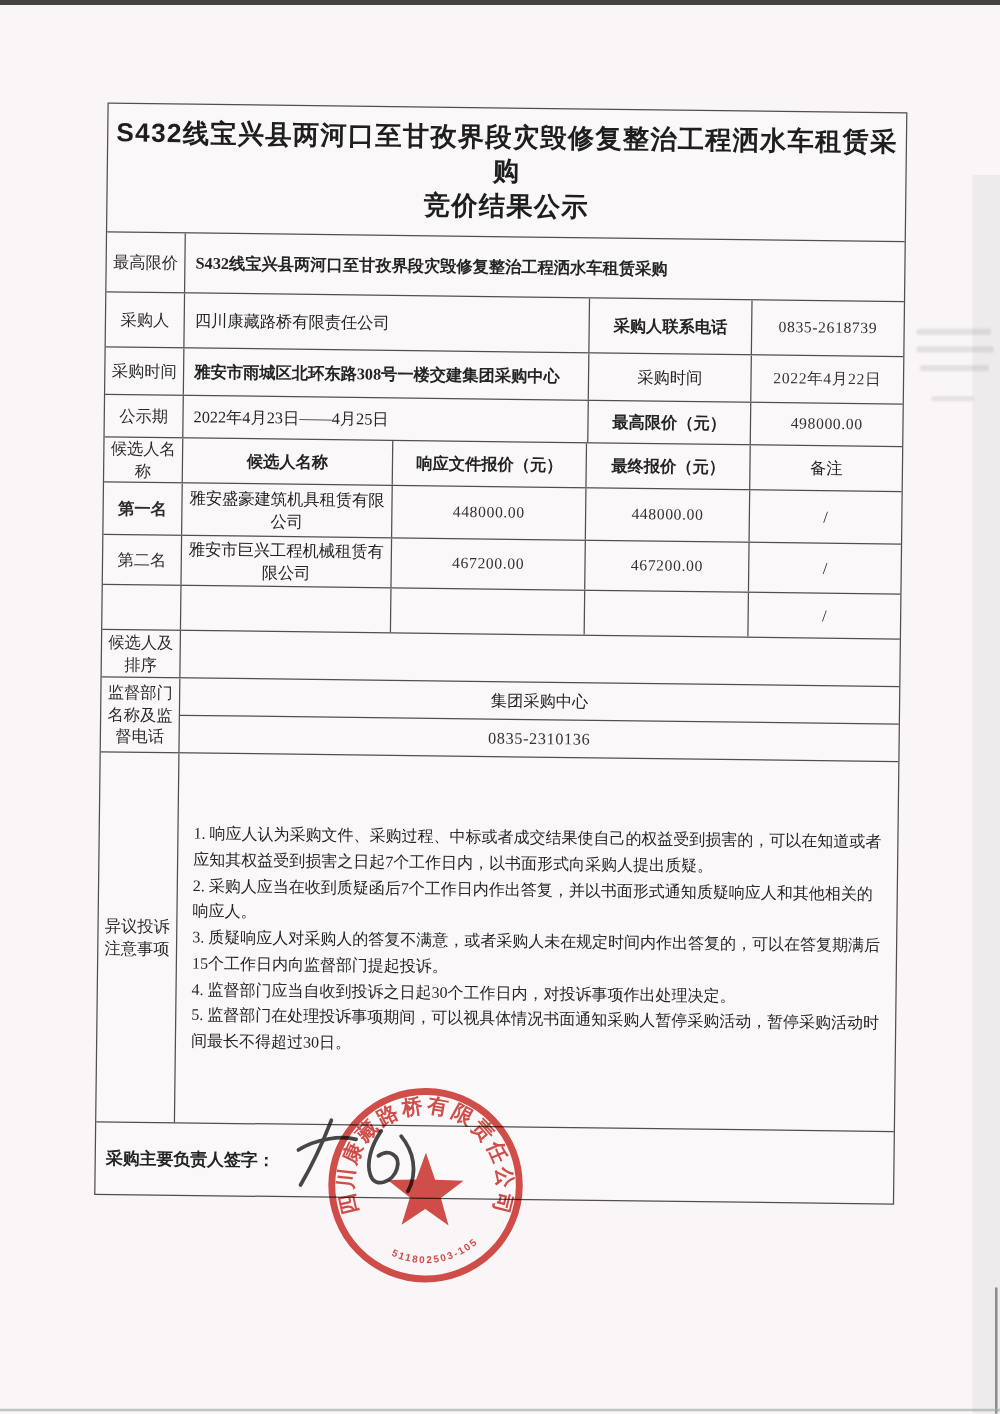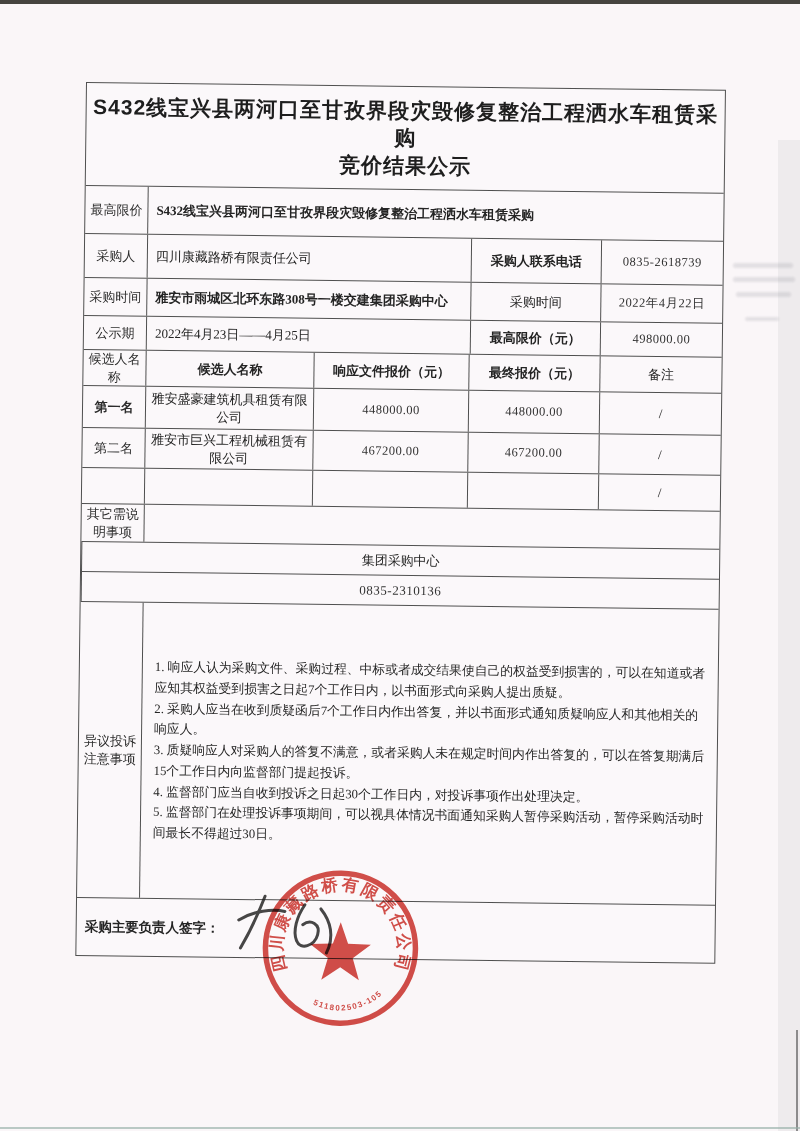--- a/index.html
+++ b/index.html
@@ -149,25 +149,26 @@
 
   <div class="r r-c3">
     <div class="c nb lab"></div>
     <div class="c w-name"></div>
     <div class="c w-doc num"></div>
     <div class="c w-fin num"></div>
     <div class="c grow">/</div>
   </div>
 
   <div class="r r-other">
-    <div class="c nb lab">其它需说明事项</div>
+    <div class="c nb lab">候选人及排序</div>
     <div class="c grow left"></div>
   </div>
 
   <div class="r r-sup">
+    <div class="c nb lab">监督部门名称及监督电话</div>
     <div class="supstack">
       <div class="supcell">集团采购中心</div>
       <div class="supcell num">0835-2310136</div>
     </div>
   </div>
 
   <div class="r r-obj">
     <div class="c nb lab">异议投诉注意事项</div>
     <div class="obj-content">
       <p>1. 响应人认为采购文件、采购过程、中标或者成交结果使自己的权益受到损害的，可以在知道或者应知其权益受到损害之日起7个工作日内，以书面形式向采购人提出质疑。</p>

